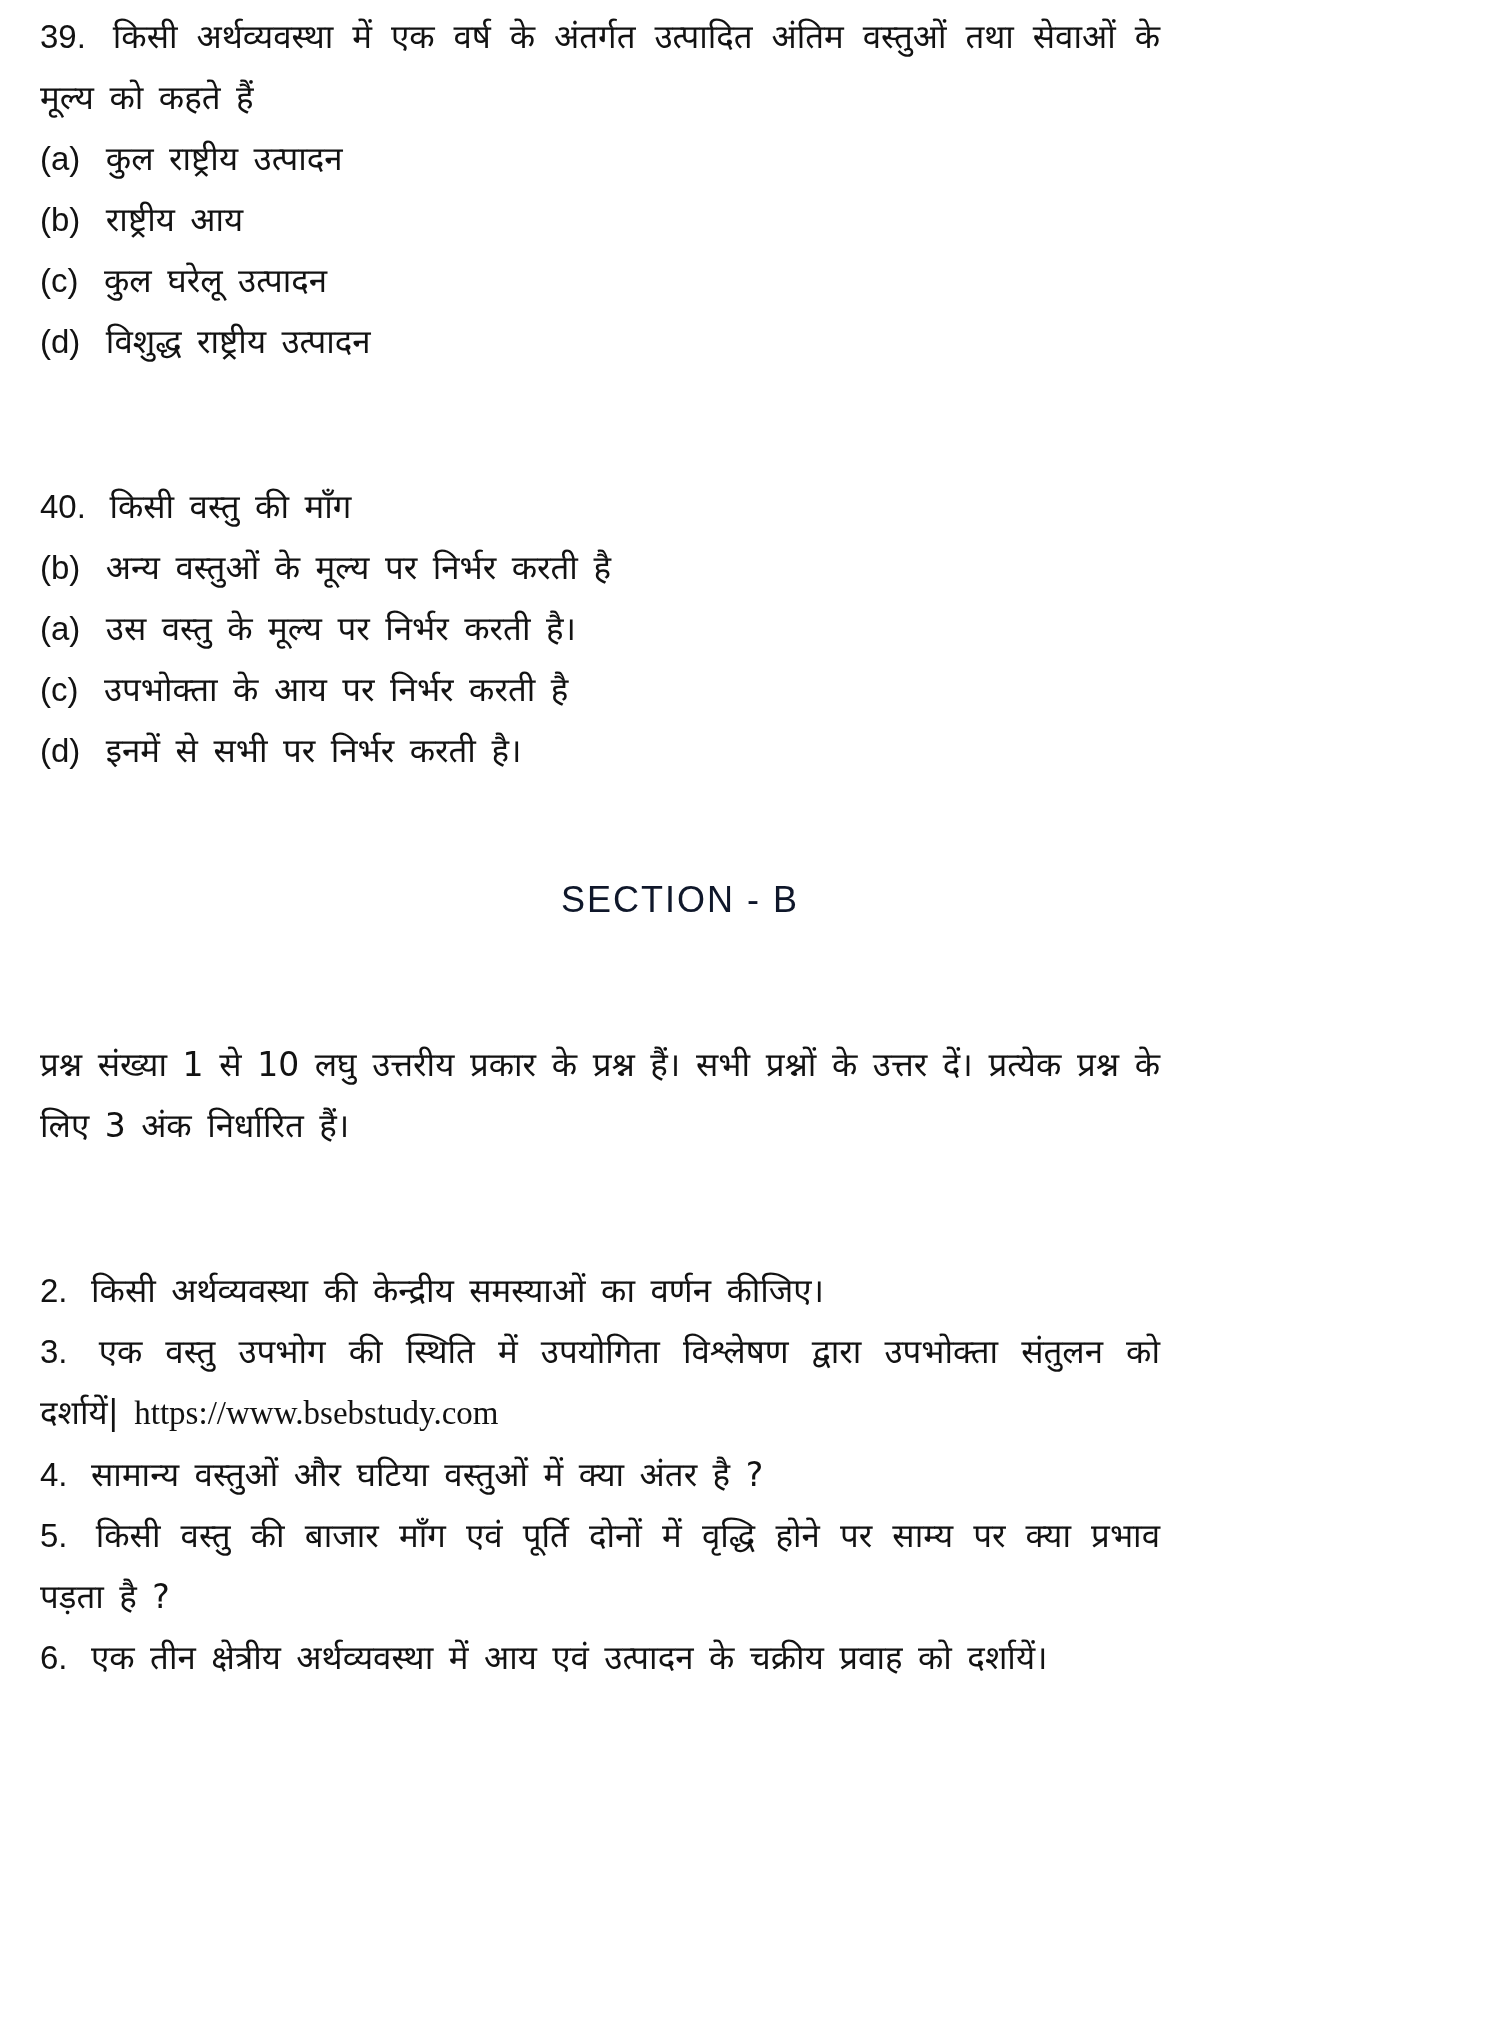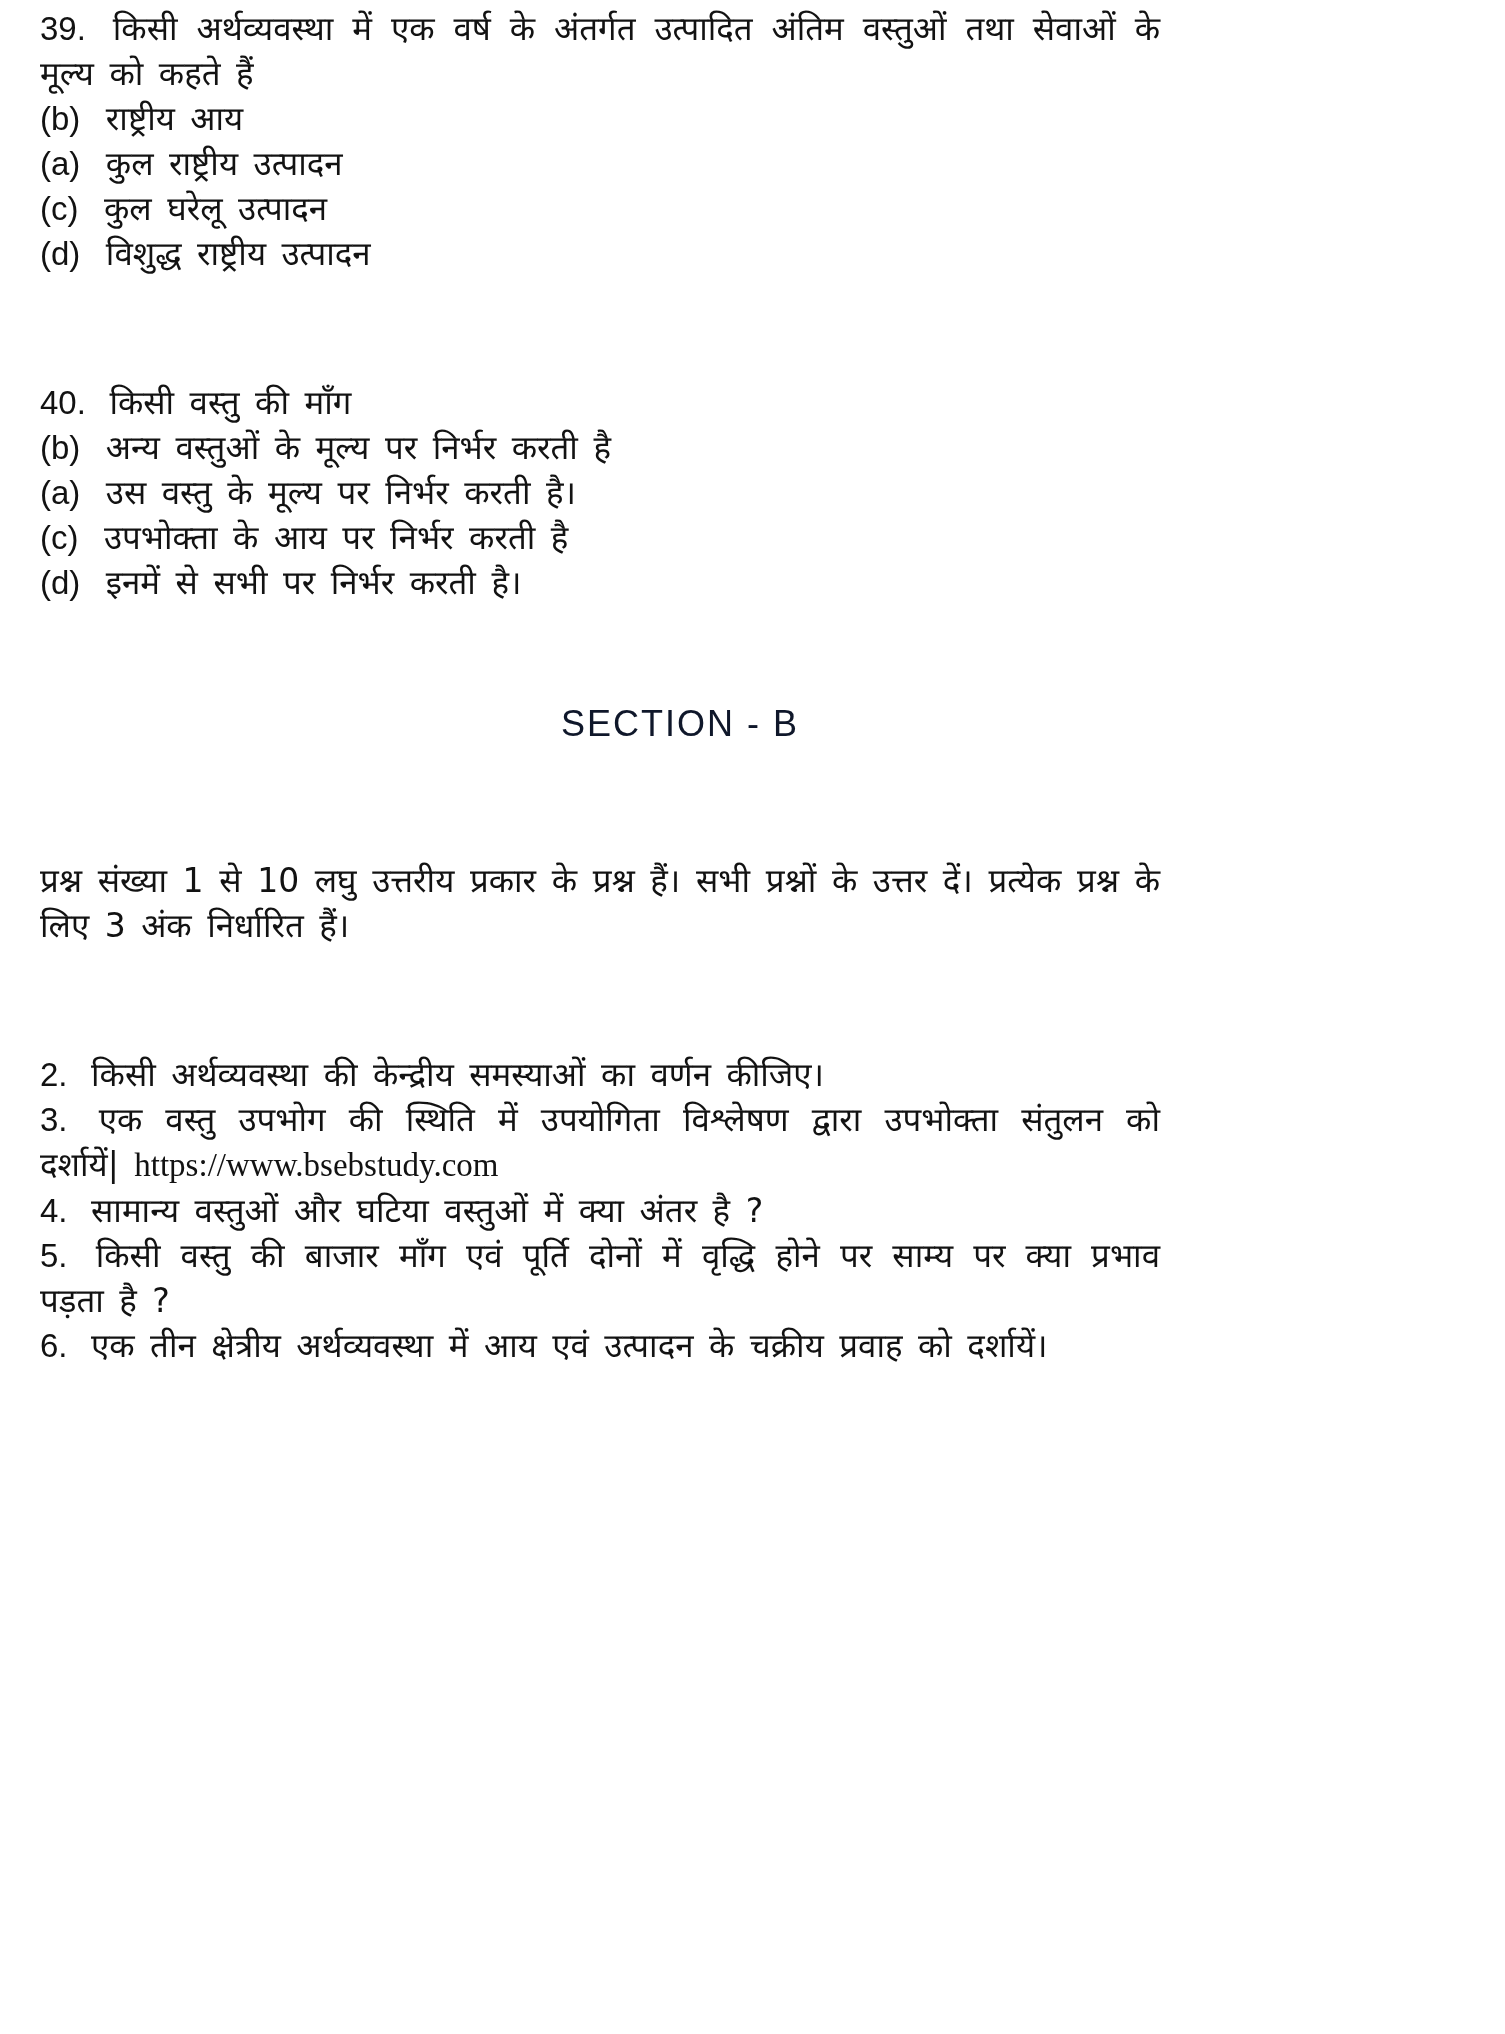--- a/index.html
+++ b/index.html
@@ -14,21 +14,21 @@
     font-family: "DejaVu Sans", sans-serif;
   }
   .doc {
     box-sizing: border-box;
     width: 1160px;
     padding: 6px 0 20px 40px;
   }
   .doc p {
     margin: 0;
     font-size: 33px;
-    line-height: 45px;
+    line-height: 61px;
     text-align: justify;
     word-spacing: 5px;
     color: #121212;
   }
   .q-stem { margin: 0 0 48px 0; }
   .option { margin: 0 0 19px 0; }
   .option:first-of-type { margin-top: 0; }
   .opt-label {
     font-family: "Liberation Sans", sans-serif;
     margin-right: 10px;
@@ -61,26 +61,26 @@
 <body>
 
 <div class="doc">
 
   <div>
     <p class="q-stem">
       <span class="num">39.</span>
       <span>किसी अर्थव्यवस्था में एक वर्ष के अंतर्गत उत्पादित अंतिम वस्तुओं तथा सेवाओं के मूल्य को कहते हैं</span>
     </p>
     <p class="option">
+      <span class="opt-label">(a)</span>
+      <span>कुल राष्ट्रीय उत्पादन</span>
+    </p>
+    <p class="option">
       <span class="opt-label">(b)</span>
       <span>राष्ट्रीय आय</span>
-    </p>
-    <p class="option">
-      <span class="opt-label">(a)</span>
-      <span>कुल राष्ट्रीय उत्पादन</span>
     </p>
     <p class="option">
       <span class="opt-label">(c)</span>
       <span>कुल घरेलू उत्पादन</span>
     </p>
     <p class="option">
       <span class="opt-label">(d)</span>
       <span>विशुद्ध राष्ट्रीय उत्पादन</span>
     </p>
   </div>

